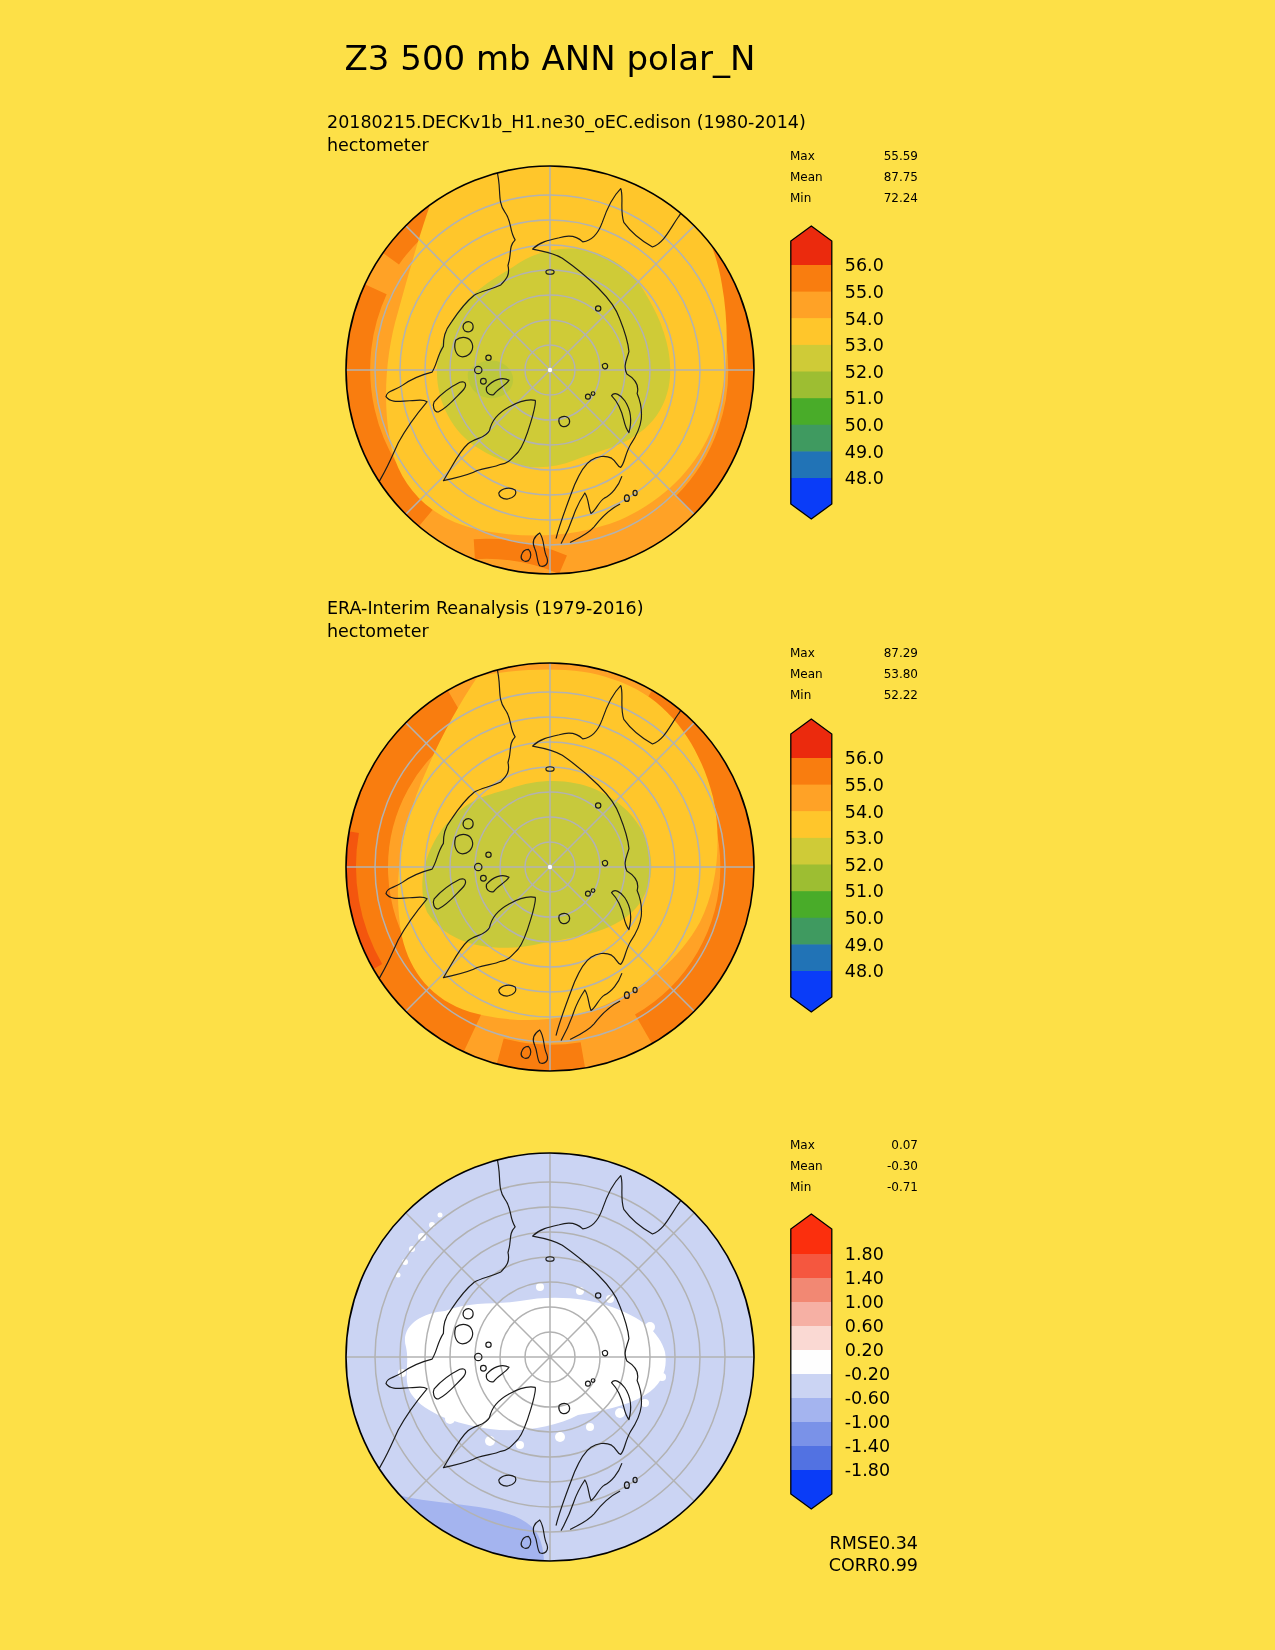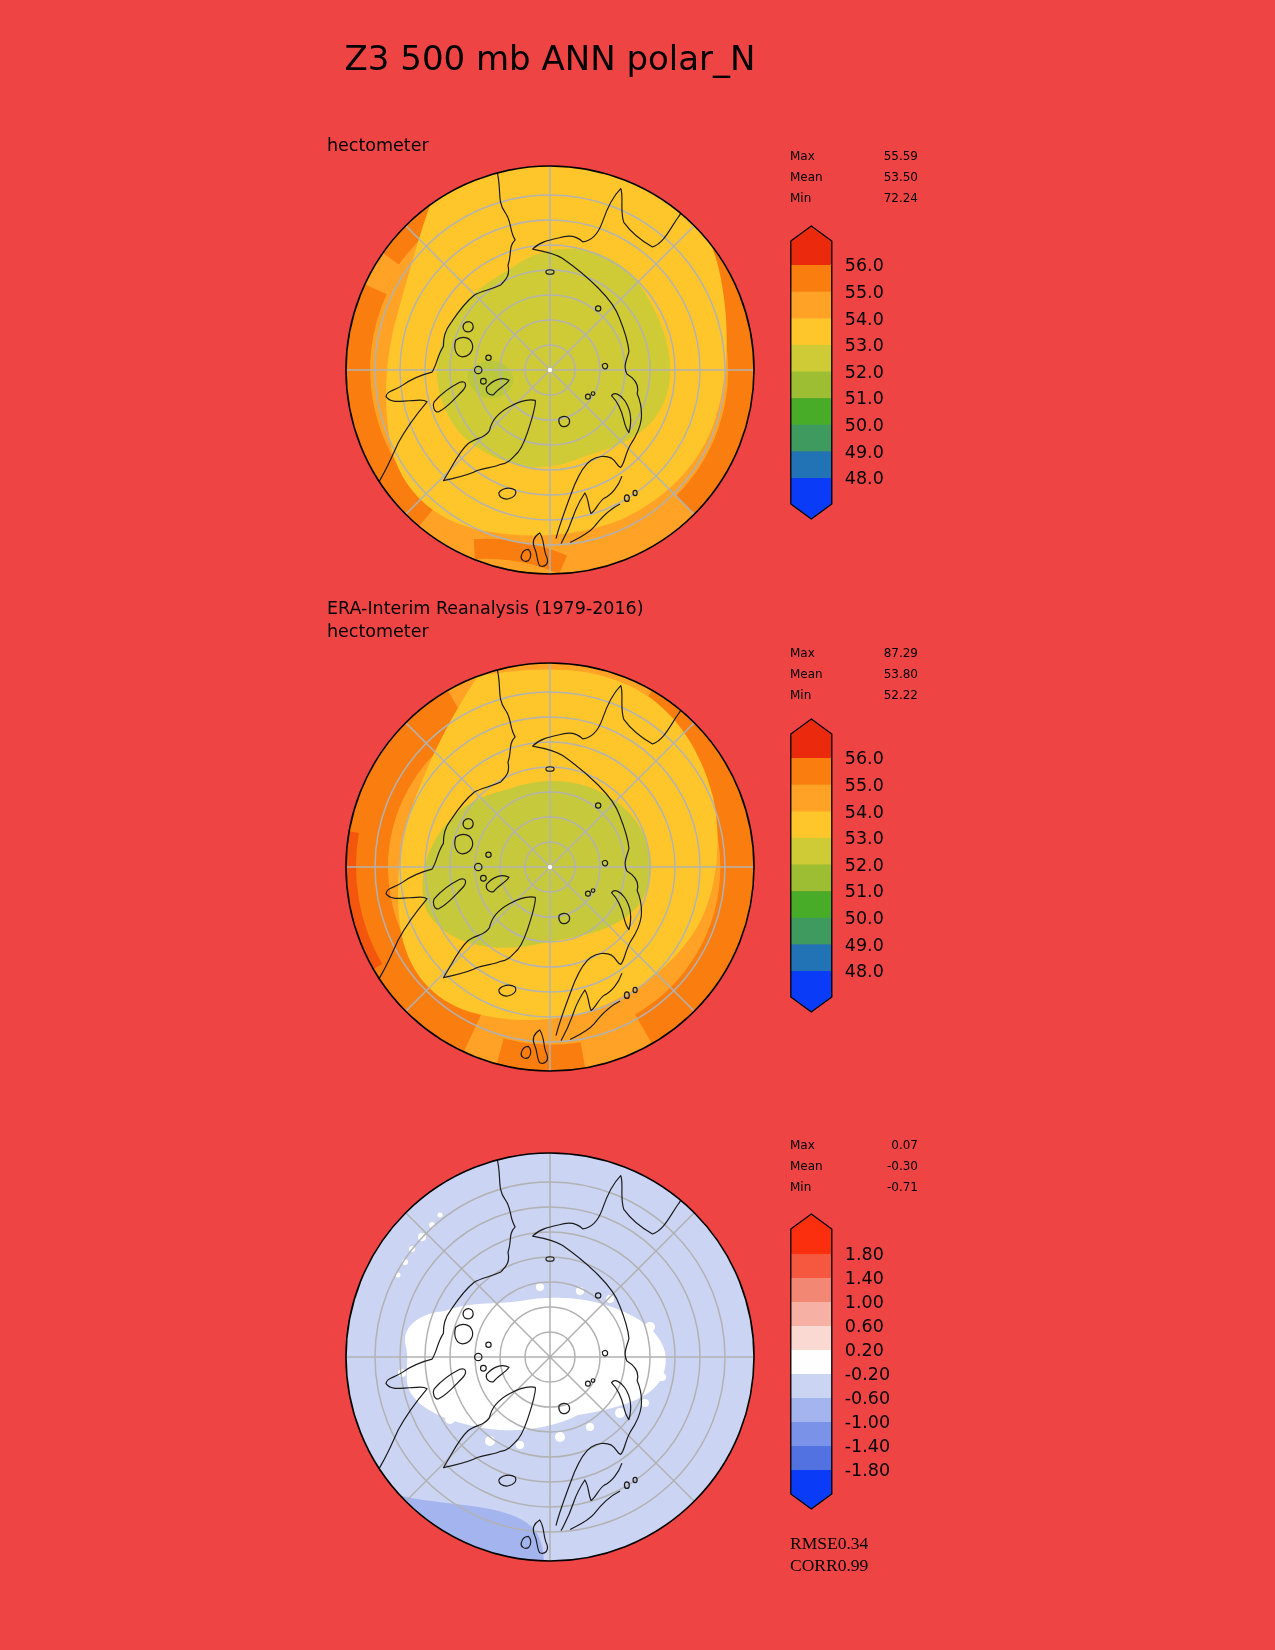--- a/index.html
+++ b/index.html
@@ -1,24 +1,24 @@
 <!DOCTYPE html>
 <html><head>
 <meta charset="utf-8">
 <style>
   html,body{margin:0;padding:0;background:#fff;}
-  #page{position:relative;width:1275px;height:1650px;background:#ef4444;overflow:hidden;
+  #page{position:relative;width:1275px;height:1650px;background:#fde047;overflow:hidden;
         font-family:"DejaVu Sans","Liberation Sans",sans-serif;color:#000;}
   .abs{position:absolute;}
   .page-title{top:38px;left:300px;width:500px;text-align:center;font-size:34px;}
   .sub{left:327px;font-size:17.5px;line-height:23px;white-space:nowrap;}
   .stat-row{left:790px;width:128px;display:flex;justify-content:space-between;
             font-size:12px;line-height:21px;}
-  .metric-row{left:790px;width:128px;display:flex;justify-content:flex-start;
-            font-size:17.5px;line-height:21px;font-family:Liberation Serif, serif;}
+  .metric-row{left:790px;width:128px;display:flex;justify-content:flex-end;
+            font-size:17.5px;line-height:21px;}
   .p3-title{top:1112px;left:345px;width:400px;text-align:center;font-size:21px;}
   svg.map{position:absolute;}
   svg.cbar{position:absolute;overflow:visible;}
 </style>
 </head>
 <body>
 
 <div id="page">
 
   <svg width="0" height="0" class="abs" style="top:0;left:0">
@@ -60,29 +60,30 @@
         <path d="M -0.31,0.085 C -0.28,0.05 -0.235,0.03 -0.20,0.05 C -0.22,0.08 -0.255,0.09 -0.275,0.12 C -0.295,0.125 -0.315,0.11 -0.31,0.085 Z"></path>
         <circle cx="-0.35" cy="0" r="0.018"></circle>
           <circle cx="-0.325" cy="0.055" r="0.014"></circle>
           <circle cx="-0.30" cy="-0.06" r="0.013"></circle>
       </g>
     </defs>
   </svg>
 
   <div class="abs page-title">Z3 500 mb ANN polar_N</div>
 
+  <div class="abs sub" style="top:111px">20180215.DECKv1b_H1.ne30_oEC.edison (1980-2014)</div>
   <div class="abs sub" style="top:134px">hectometer</div>
 
   <div class="abs stat-row" style="top:146px">
     <span>Max</span>
     <span>55.59</span>
   </div>
   <div class="abs stat-row" style="top:167px">
     <span>Mean</span>
-    <span>53.50</span>
+    <span>87.75</span>
   </div>
   <div class="abs stat-row" style="top:188px">
     <span>Min</span>
     <span>72.24</span>
   </div>
 
   <div class="abs sub" style="top:597px">ERA-Interim Reanalysis (1979-2016)</div>
   <div class="abs sub" style="top:620px">hectometer</div>
 
   <div class="abs stat-row" style="top:643px">

